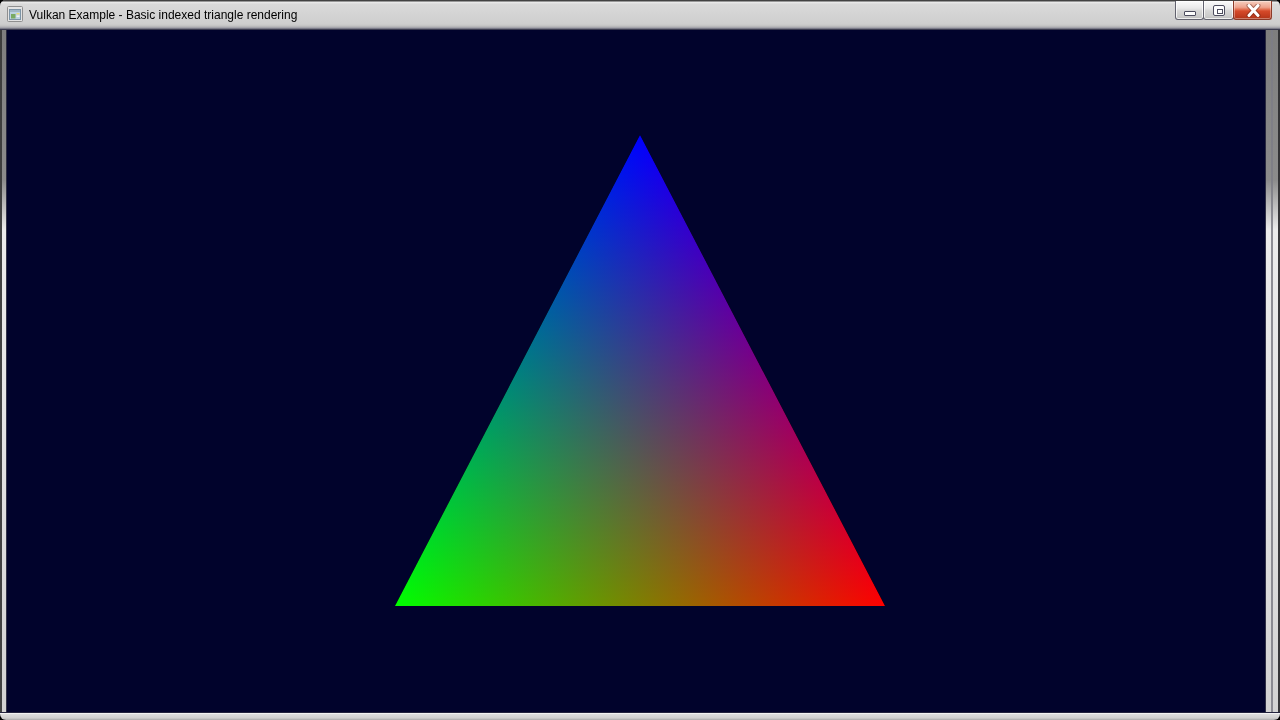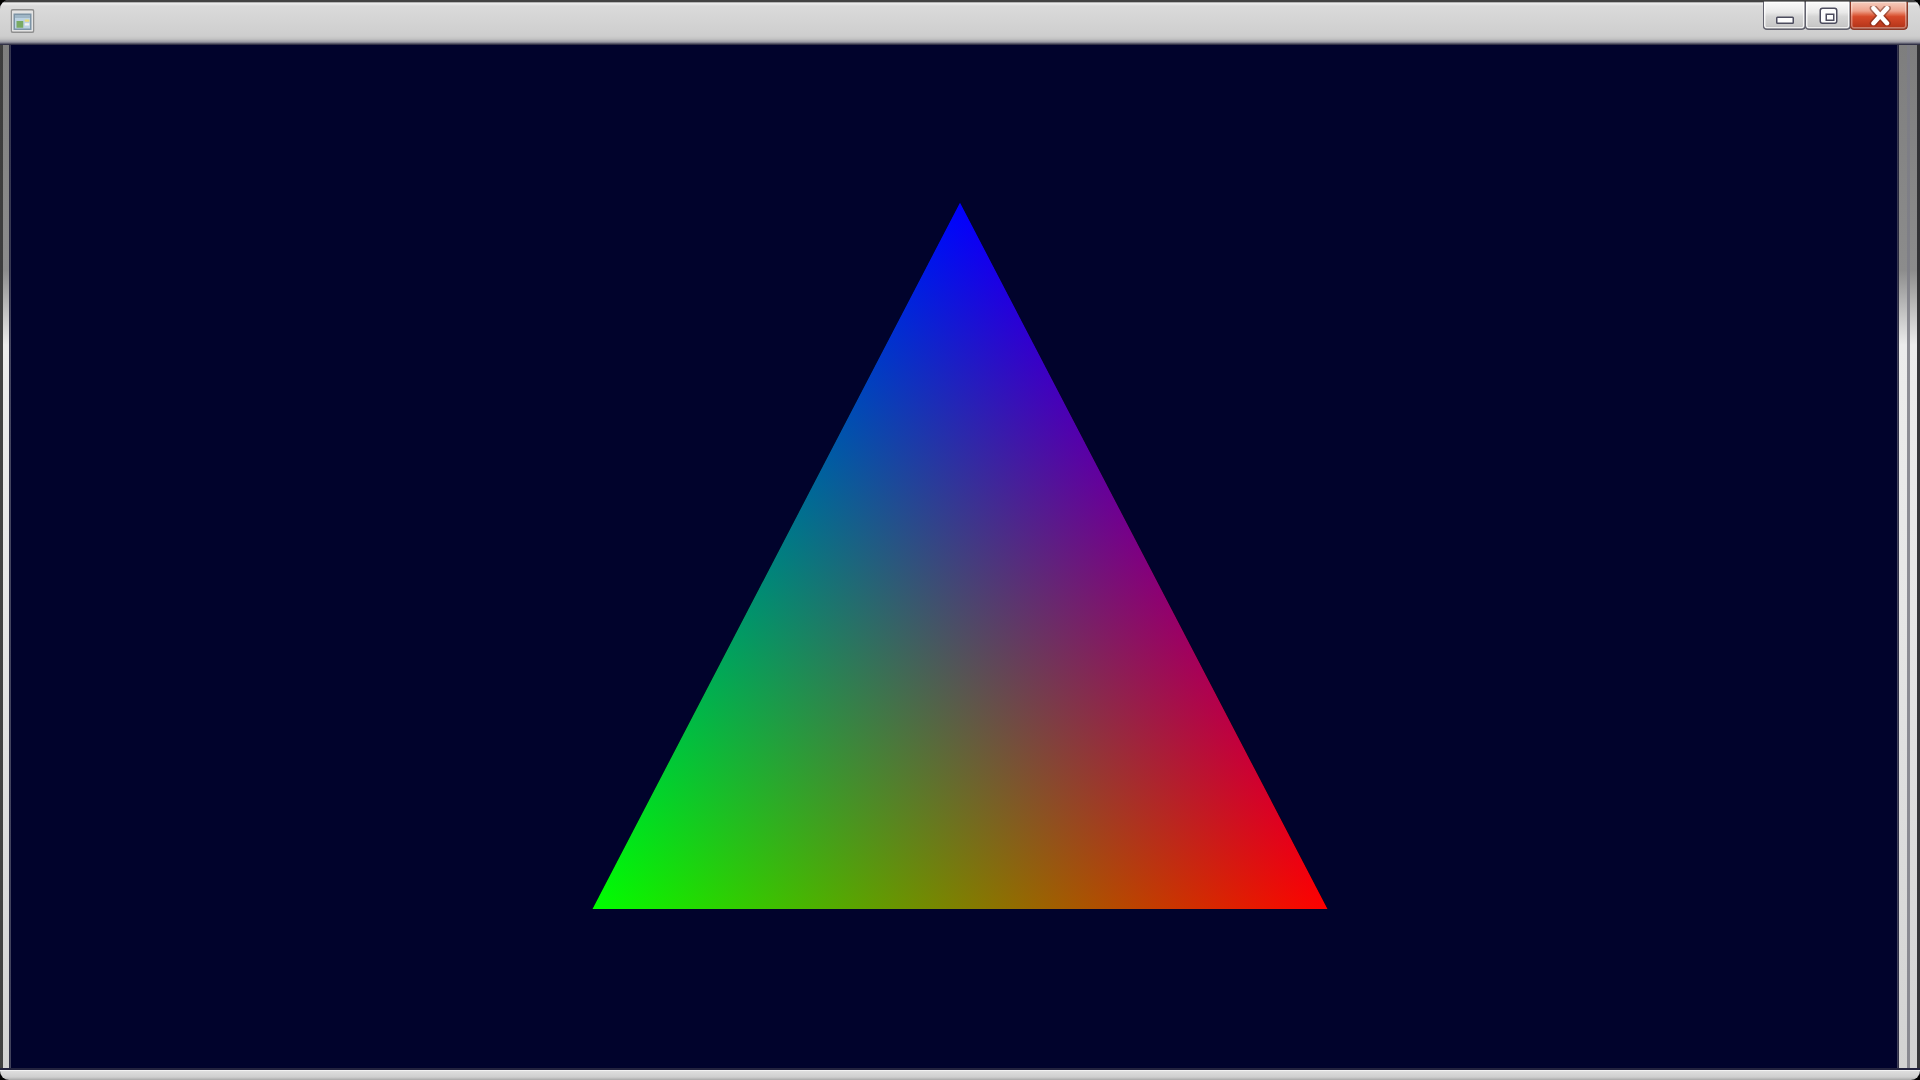--- a/index.html
+++ b/index.html
@@ -50,20 +50,21 @@
 
   <div class="titlebar">
     <svg class="app-icon" viewBox="0 0 16 16">
       <rect x="0.5" y="0.5" width="15" height="15" rx="1" fill="#e3e3e3" stroke="#8f8f8f"></rect>
       <rect x="2.5" y="3.5" width="11" height="10" fill="#bcd2e2" stroke="#7d94a6"></rect>
       <rect x="3" y="4" width="10" height="2" fill="#9fb6c6"></rect>
       <rect x="4" y="8" width="4.5" height="4.5" fill="#79aa63"></rect>
       <rect x="9.5" y="7" width="3" height="1.5" fill="#e8dc7a"></rect>
       <rect x="9.5" y="9.5" width="3" height="1.5" fill="#f2f2f2"></rect>
     </svg>
+    <span class="title">Vulkan Example - Basic indexed triangle rendering</span>
 
     <div class="caption-buttons">
       <div class="cbtn minb">
         <span class="glyph-min"></span>
       </div>
       <div class="cbtn maxb">
         <span class="glyph-max">
           <span class="glyph-max-inner"></span>
         </span>
       </div>

